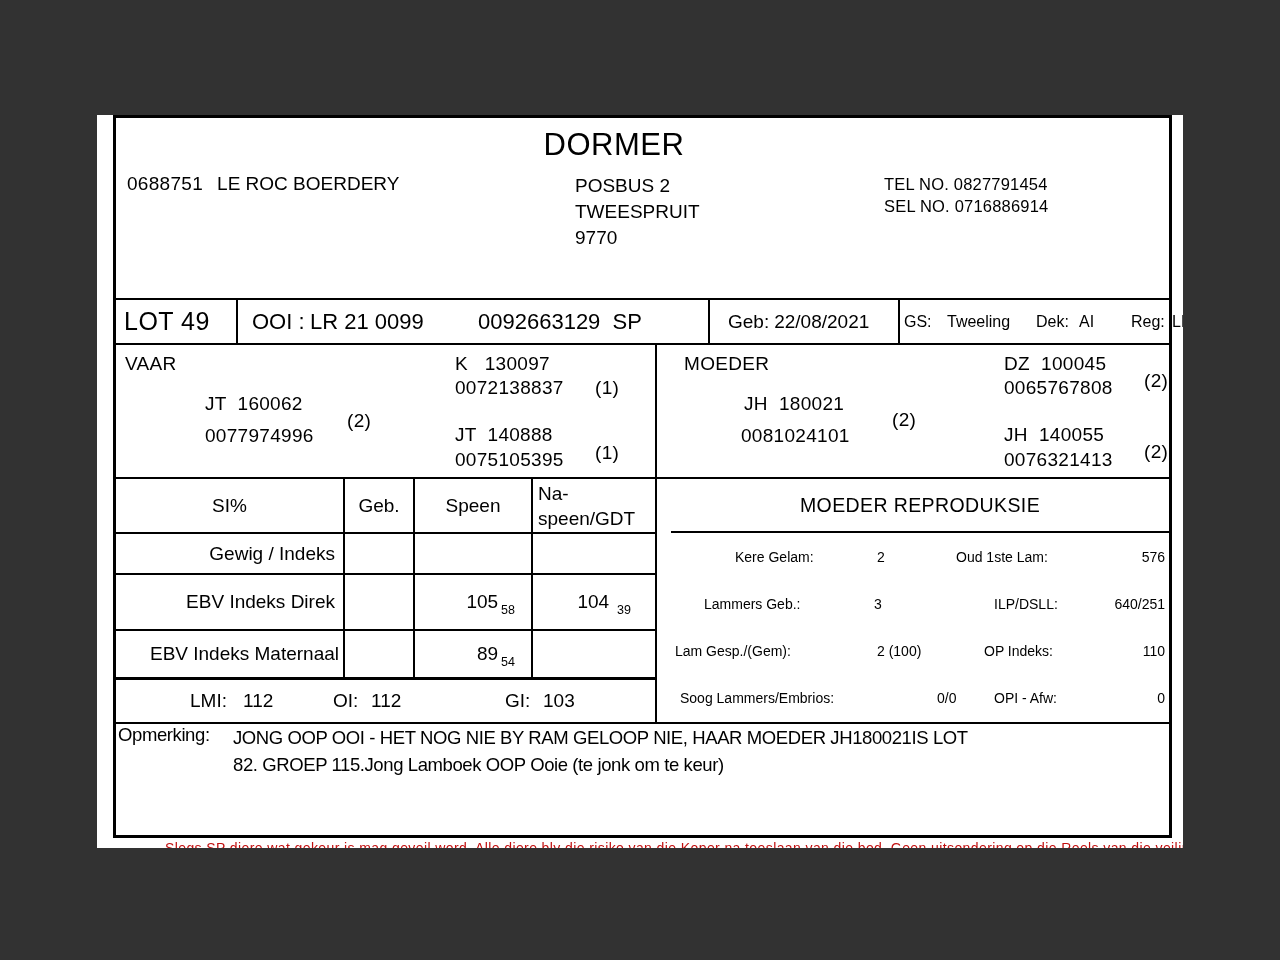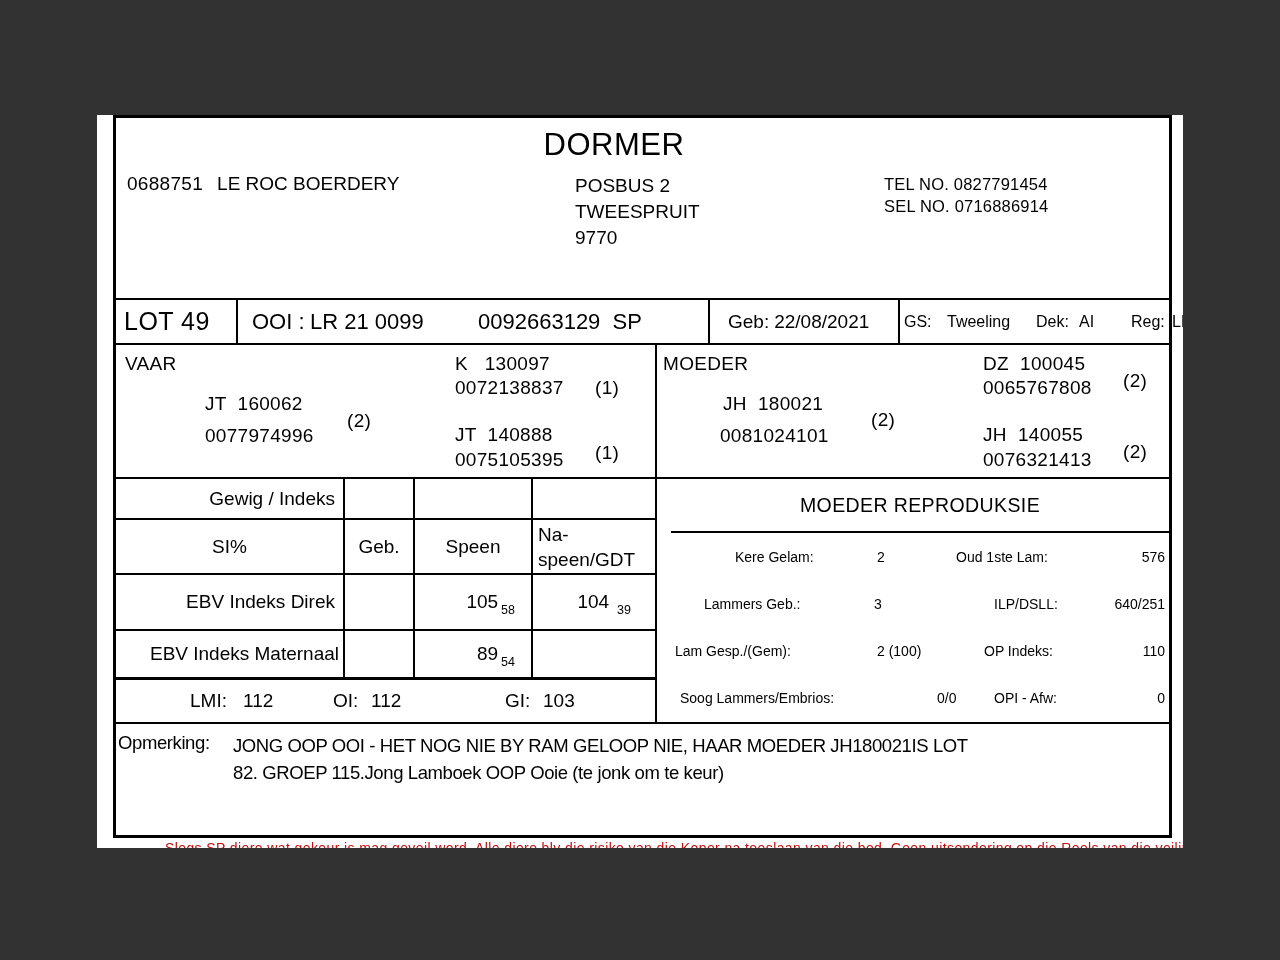--- a/index.html
+++ b/index.html
@@ -26,21 +26,21 @@
   .c-ooi span { position:absolute; top:50%; transform:translateY(-50%); }
   .c-geb { width:190px; font-size:19px; display:flex; align-items:center; padding-left:18px; }
   .c-geb .v { margin-left:5px; }
   .c-gs  { flex:1; font-size:16px; }
   .c-gs span { position:absolute; top:50%; transform:translateY(-50%); }
 
   
   .pedrow { height:135px; border-top:2px solid #000; display:flex; }
   .ped-half { position:relative; font-size:19px; }
   .ped-left { width:541px; border-right:2px solid #000; }
-  .ped-right { flex:1; }
+  .ped-right { flex:1;margin-left:21px; }
   .ped-half span { position:absolute; letter-spacing:0.3px; }
 
   
   .bottom { flex:1; border-top:2px solid #000; display:flex; }
   .bot-left { width:541px; border-right:2px solid #000; display:flex; flex-direction:column; }
   .bot-right { flex:1; display:flex; flex-direction:column;margin-left:14px; }
 
   
   .sitable { height:198px; display:flex; flex-direction:column; font-size:19px; }
   .sirow { display:flex; }
@@ -62,21 +62,21 @@
   .lmirow { height:45px; border-top:3px solid #000; position:relative; font-size:19px; }
   .lmirow span { position:absolute; top:50%; transform:translateY(-50%); }
 
   
   .rep-head { height:54px; border-bottom:2px solid #000; display:flex; align-items:center; justify-content:center; font-size:19.5px; letter-spacing:0.4px; }
   .rep-body { flex:1; display:flex; flex-direction:column; }
   .rep-row { flex:1; position:relative; font-size:14px; }
   .rep-row span { position:absolute; top:50%; transform:translateY(-50%); }
 
   
-  .remrow { flex:0 0 113px; border-top:2px solid #000; display:flex; padding-top:8px; font-size:18.5px; letter-spacing:-0.4px; }
+  .remrow { flex:0 0 113px; border-top:2px solid #000; display:flex; font-size:18.5px; letter-spacing:-0.4px; }
   .rem-label { width:117px; padding-left:2px; }
   .rem-text { flex:1; line-height:27px; }
 
   
   .redline { position:absolute; left:68px; top:726px; width:1040px; height:10px; overflow:hidden; color:#c00f0f; font-size:14px; line-height:14px; white-space:nowrap; letter-spacing:0.4px; }
 </style>
 </head>
 <body>
 
 <div class="page">
@@ -142,31 +142,31 @@
         <span style="left:466px; top:25px">(2)</span>
         <span style="left:326px; top:79px" class="pre">JH  140055</span>
         <span style="left:326px; top:104px">0076321413</span>
         <span style="left:466px; top:96px">(2)</span>
       </div>
     </div>
 
     <div class="bottom">
       <div class="bot-left">
         <div class="sitable">
+          <div class="sirow sihead">
+            <div class="si-c0">SI%</div>
+            <div class="si-c1">Geb.</div>
+            <div class="si-c2">Speen</div>
+            <div class="si-c3">Na-speen/GDT</div>
+          </div>
           <div class="sirow sir1">
             <div class="si-c0 silabel">Gewig / Indeks</div>
             <div class="si-c1"></div>
             <div class="si-c2 sival"></div>
             <div class="si-c3 sival"></div>
-          </div>
-          <div class="sirow sihead">
-            <div class="si-c0">SI%</div>
-            <div class="si-c1">Geb.</div>
-            <div class="si-c2">Speen</div>
-            <div class="si-c3">Na-speen/GDT</div>
           </div>
           <div class="sirow sir2">
             <div class="si-c0 silabel">EBV Indeks Direk</div>
             <div class="si-c1"></div>
             <div class="si-c2 sival">
                 <span>105</span>
                 <span class="sub">58</span>
               </div>
             <div class="si-c3 sival">
                 <span>104</span>

